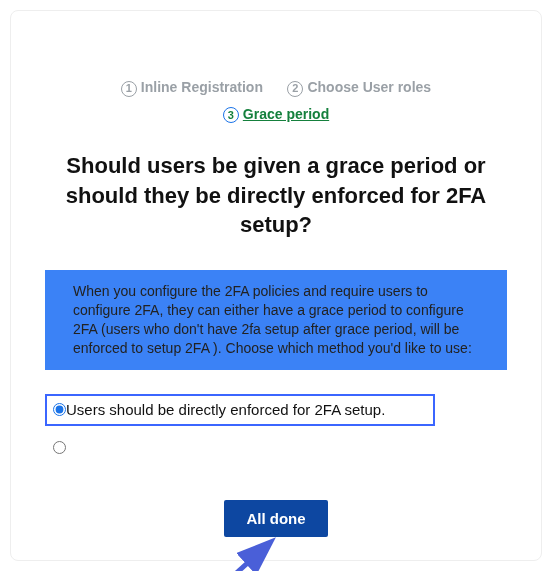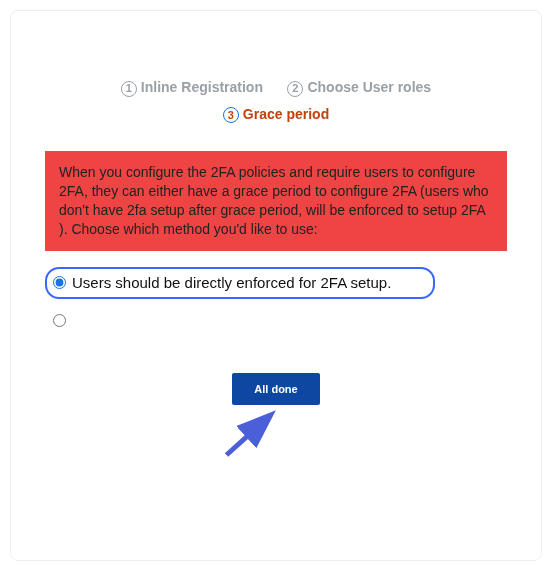--- a/index.html
+++ b/index.html
@@ -40,55 +40,54 @@
       justify-content: center;
       width: 16px;
       height: 16px;
       border: 1.5px solid #9aa0a6;
       border-radius: 50%;
       font-size: 11px;
       margin-right: 4px;
       line-height: 1;
     }
     .step.active {
-      color: #c2410c;
+      color: #15803d;
+      text-decoration: underline;
     }
     .step.active .step-num {
       border-color: #1a73e8;
     }
     .step-row2 {
       text-align: center;
       margin-bottom: 28px;
     }
     .heading {
       text-align: center;
       font-size: 22px;
       font-weight: 700;
       color: #111;
       margin: 0 10px 30px;
       line-height: 1.35;
     }
     .info-box {
-      background: #ef4444;
-      padding: 12px 14px;
+      background: #3b82f6;
+      padding: 12px 28px;
       font-size: 14px;
       color: #222;
       line-height: 1.35;
-      margin: 0 4px 16px;
+      margin: 0 4px 24px;
     }
     .option {
       padding: 6px 8px;
       font-size: 15px;
       color: #111;
       display: flex;
       align-items: flex-start;
-      gap: 6px;
       margin: 0 4px 6px;
       line-height: 1.35;
-      border-radius: 14px;
     }
     .option.selected {
       border: 2px solid #3b66ff;
       padding: 4px 6px;
       max-width: 390px;
     }
     .option input[type="radio"] {
       margin-top: 3px;
       accent-color: #1a73e8;
       flex-shrink: 0;
@@ -99,21 +98,21 @@
     .button-wrap {
       text-align: center;
       margin-top: 40px;
       position: relative;
     }
     .all-done-btn {
       background: #0d47a1;
       color: #fff;
       border: none;
       padding: 10px 22px;
-      font-size: 11px;
+      font-size: 15px;
       font-weight: 600;
       border-radius: 2px;
       cursor: pointer;
     }
     .arrow-svg {
       position: absolute;
       left: 50%;
       top: 34px;
       transform: translateX(-85%);
       pointer-events: none;
@@ -131,20 +130,21 @@
     <span class="step">
       <span class="step-num">2</span><span>Choose User roles</span>
     </span>
   </div>
   <div class="step-row2">
     <span class="step active">
       <span class="step-num">3</span><span>Grace period</span>
     </span>
   </div>
 
+  <h2 class="heading">Should users be given a grace period or should they be directly enforced for 2FA setup?</h2>
 
   <div class="info-box">When you configure the 2FA policies and require users to configure 2FA, they can either have a grace period to configure 2FA (users who don't have 2fa setup after grace period, will be enforced to setup 2FA ). Choose which method you'd like to use:</div>
 
   <label class="option selected">
     <input type="radio" name="grace" checked="" style="">
     <span class="option-label">Users should be directly enforced for 2FA setup.</span>
   </label>
 
   <label class="option">
     <input type="radio" name="grace" style="">

